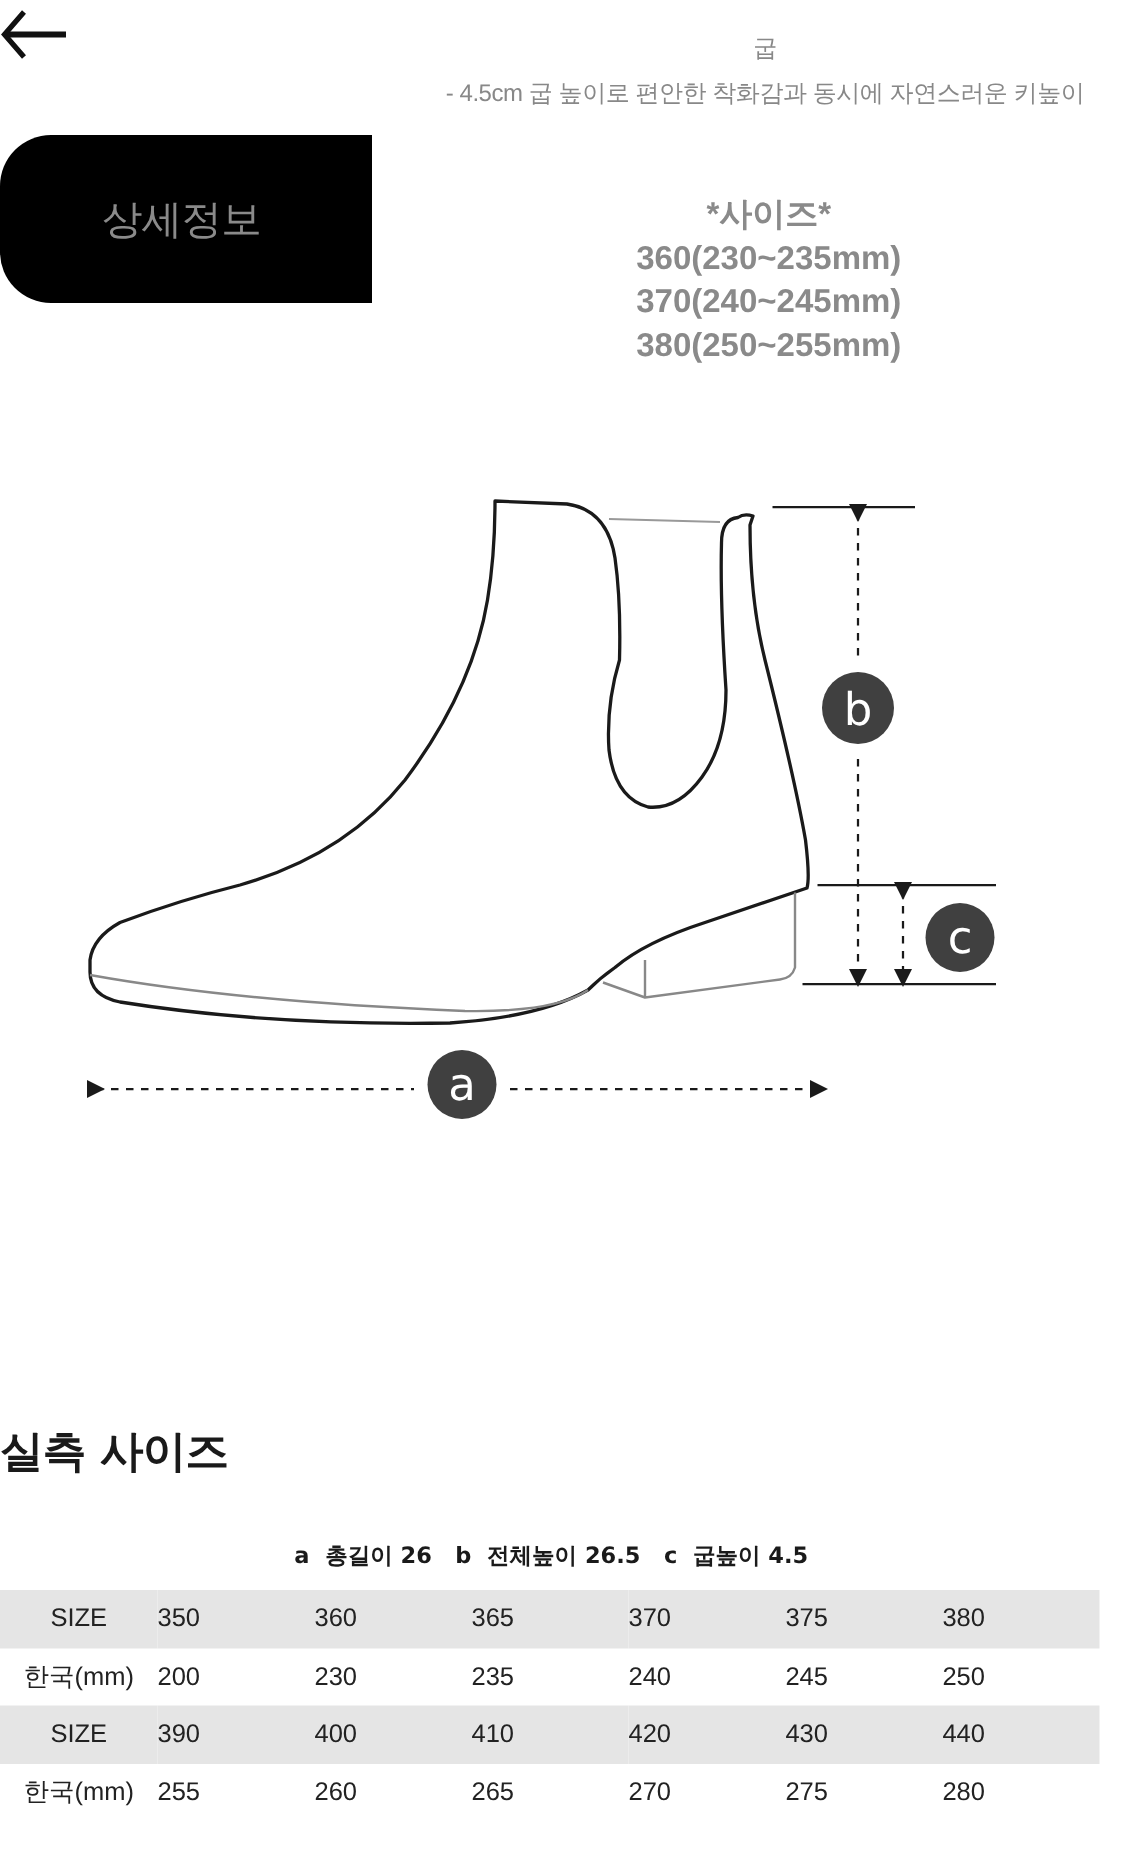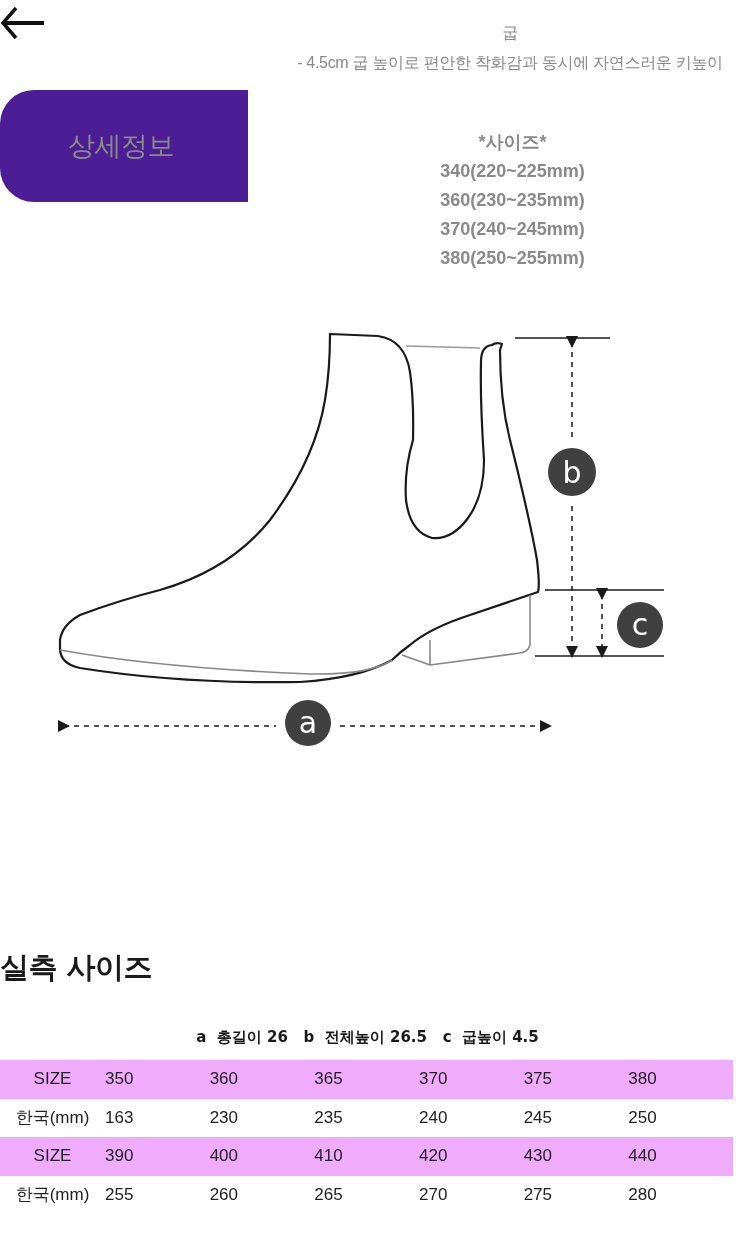--- a/index.html
+++ b/index.html
@@ -8,37 +8,37 @@
     background: #ffffff;
     font-family: "DejaVu Sans", "Liberation Sans", sans-serif;
     color: #222;
   }
   .back-btn {
     position: absolute; left: 0; top: 4px; width: 48px; height: 36px;
     cursor: pointer;
   }
   .tab-pill {
     position: absolute; left: 0; top: 90px; width: 248px; height: 112px;
-    background: #4c1d95; border-radius: 34px 0 0 34px;
+    background: #000000; border-radius: 34px 0 0 34px;
     display: flex; align-items: center; justify-content: center;
   }
   .tab-pill span {
     font-size: 27px; color: #8a8a8a; letter-spacing: -0.5px;
     margin-right: 6px;
   }
   .desc {
     position: absolute; left: 270px; top: 18px; width: 480px;
     text-align: center; color: #888; font-size: 16px; line-height: 30px;
     font-family: "Liberation Sans", sans-serif; letter-spacing: -0.3px;
   }
   .desc div { white-space: nowrap; }
   .sizes {
     position: absolute; left: 400px; top: 128px; width: 225px;
     text-align: center; color: #8a8a8a; font-weight: bold;
-    font-size: 18px; line-height: 29px;
+    font-size: 22px; line-height: 29px;
     font-family: "Liberation Sans", sans-serif;
   }
   .diagram { position: absolute; left: 0; top: 300px; }
   .section-title {
     position: absolute; left: 0; width: 735px; top: 948px;
     text-align: left; font-size: 29px; font-weight: bold; color: #1a1a1a;
     letter-spacing: -0.5px;
   }
   .legend {
     position: absolute; left: 0; width: 735px; top: 1028px;
@@ -47,21 +47,21 @@
   }
   table.size-table {
     position: absolute; left: 0; top: 1060px; width: 733px;
     border-collapse: collapse; font-size: 17px; color: #222;
     font-family: "Liberation Sans", sans-serif;
   }
   table.size-table td {
     height: 38.5px; padding: 0; 
   }
   table.size-table td.label { width: 105px; text-align: center; }
-  table.size-table tr.shade td { background: #f0abfc; margin-left: 30px; }
+  table.size-table tr.shade td { background: #e5e5e5; margin-left: 30px; }
 </style>
 </head>
 <body>
 
 <div class="back-btn">
   <svg width="48" height="36" viewBox="0 0 48 36">
     <path d="M44 19 L4 19" stroke="#111" stroke-width="4" fill="none"></path>
     <path d="M16 4 L3 19 L16 34" stroke="#111" stroke-width="3.5" fill="none" stroke-linejoin="miter"></path>
   </svg>
 </div>
@@ -70,21 +70,20 @@
   <span>상세정보</span>
 </div>
 
 <div class="desc">
   <div>굽</div>
   <div>- 4.5cm 굽 높이로 편안한 착화감과 동시에 자연스러운 키높이</div>
 </div>
 
 <div class="sizes">
   <div>*사이즈*</div>
-  <div>340(220~225mm)</div>
   <div>360(230~235mm)</div>
   <div>370(240~245mm)</div>
   <div>380(250~255mm)</div>
 </div>
 
 <svg class="diagram" width="750" height="480" viewBox="0 300 750 480">
   <defs>
     <marker id="arrowhead" markerWidth="8" markerHeight="8" refX="4" refY="4" orient="auto">
       <path d="M0 0 L8 4 L0 8 Z" fill="#1a1a1a"></path>
     </marker>
@@ -137,21 +136,21 @@
     <td class="label">SIZE</td>
     <td>350</td>
     <td>360</td>
     <td>365</td>
     <td>370</td>
     <td>375</td>
     <td>380</td>
   </tr>
   <tr>
     <td class="label">한국(mm)</td>
-    <td>163</td>
+    <td>200</td>
     <td>230</td>
     <td>235</td>
     <td>240</td>
     <td>245</td>
     <td>250</td>
   </tr>
   <tr class="shade">
     <td class="label">SIZE</td>
     <td>390</td>
     <td>400</td>

